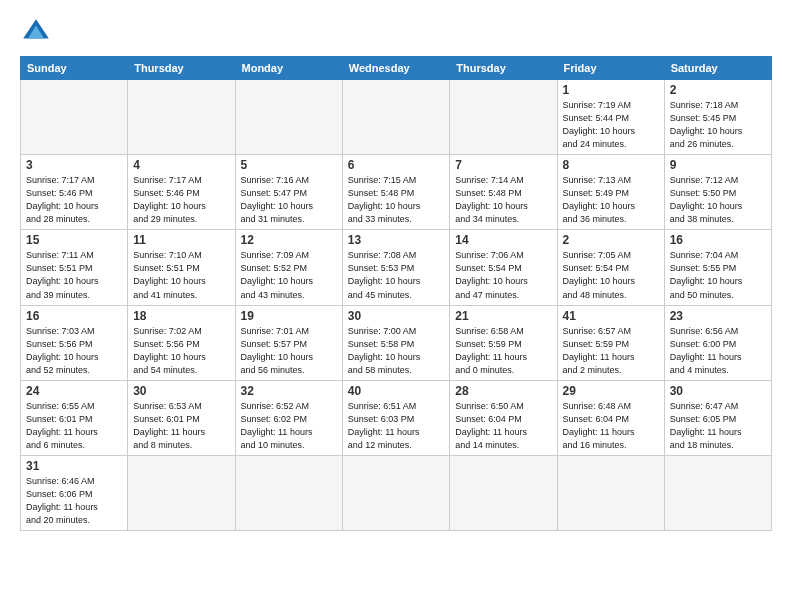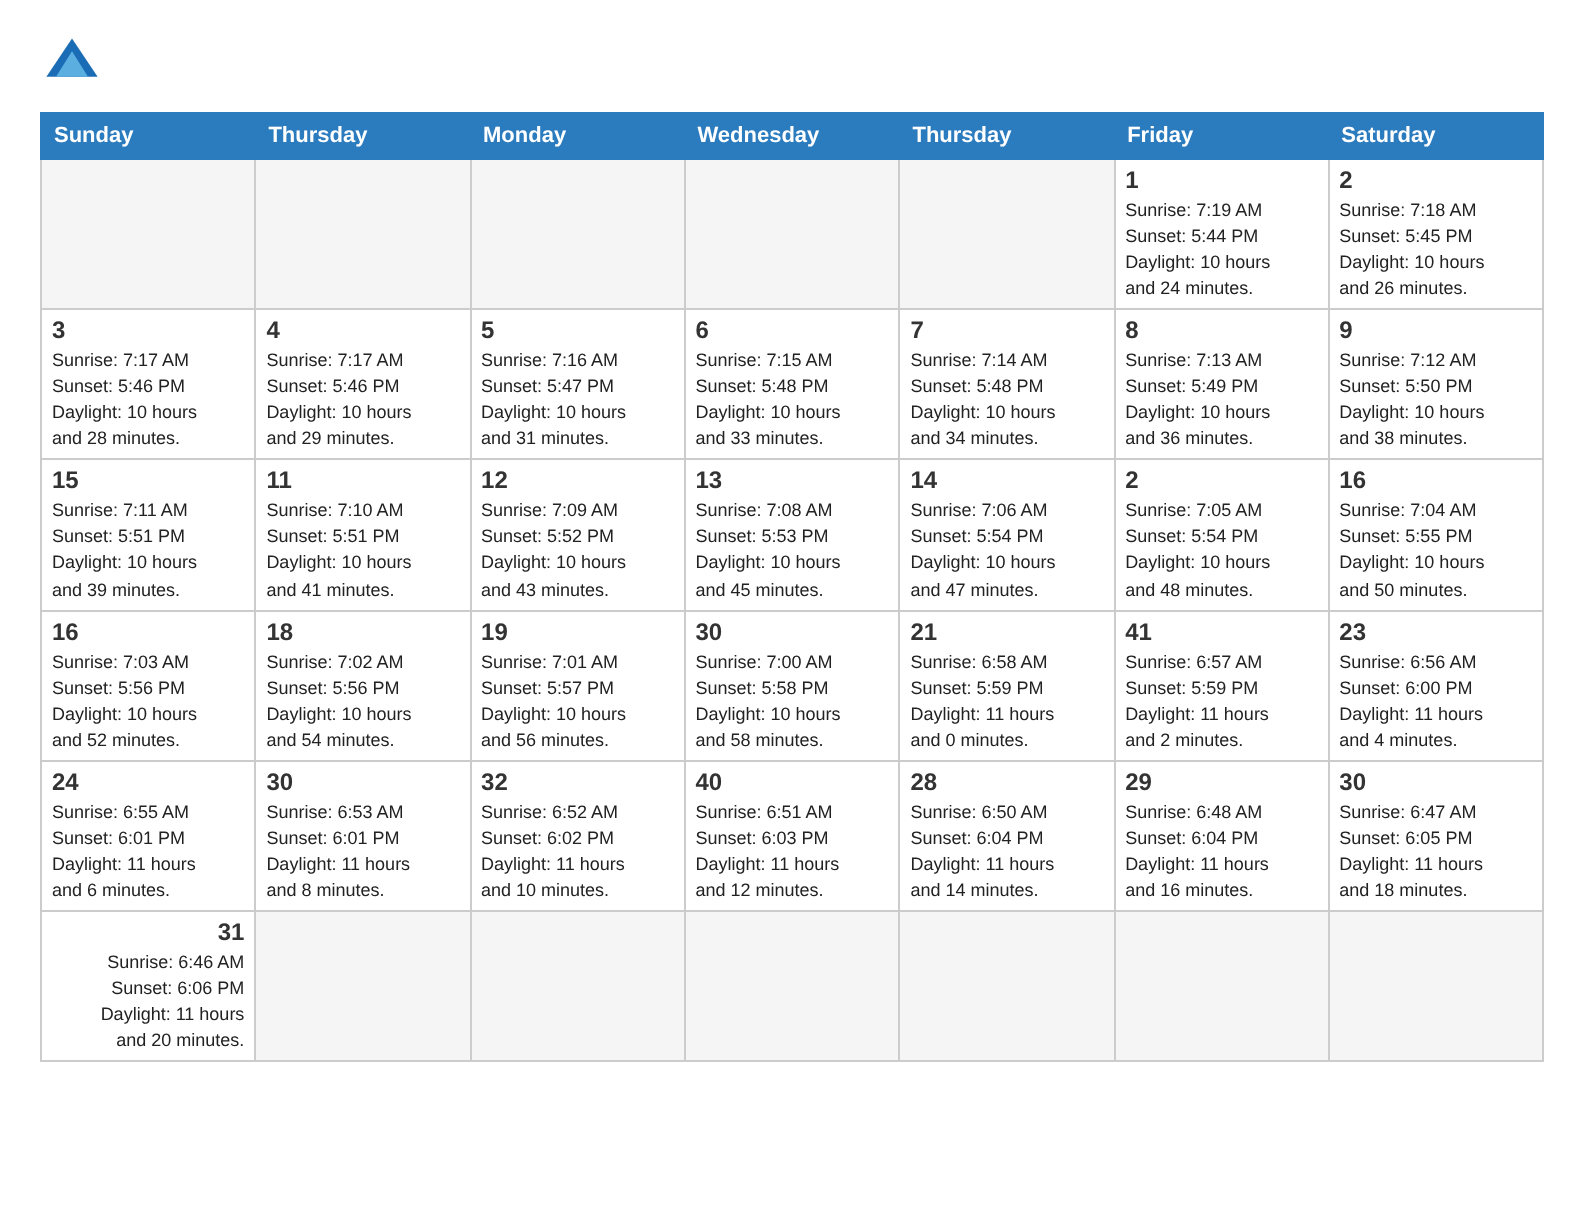--- a/index.html
+++ b/index.html
@@ -85,21 +85,20 @@
       display: block;
       margin-bottom: 2px;
     }
     .day-info {
       font-size: 9px;
       line-height: 1.45;
       color: #222;
     }
     .last-row td {
       height: 58px;
-      text-align: right;
     }
   </style>
 </head>
 <body>
 
 <div class="page">
   <div class="header">
     <div class="logo">
       <svg class="logo-icon" viewBox="0 0 40 40" xmlns="http://www.w3.org/2000/svg">
         <polygon points="20,4 36,28 4,28" fill="#1a6db5"></polygon>

